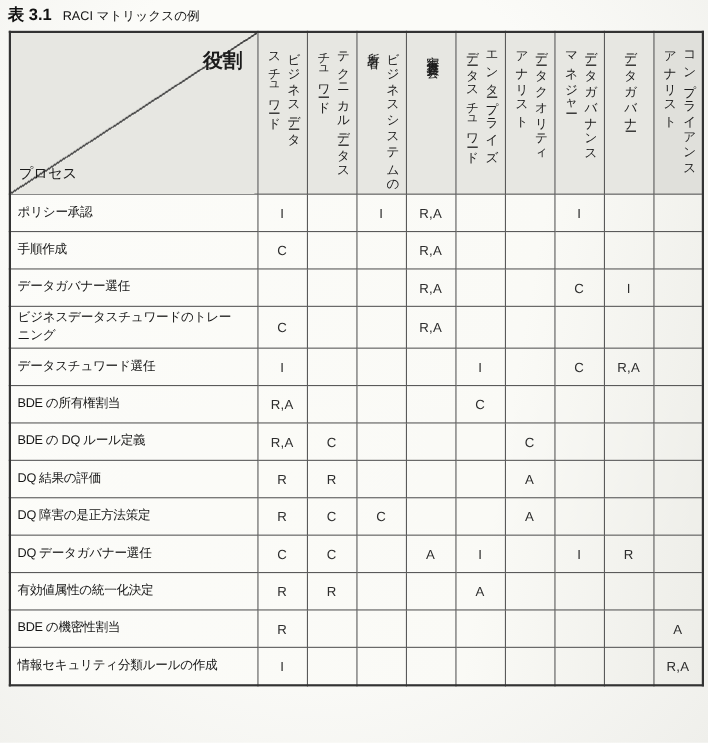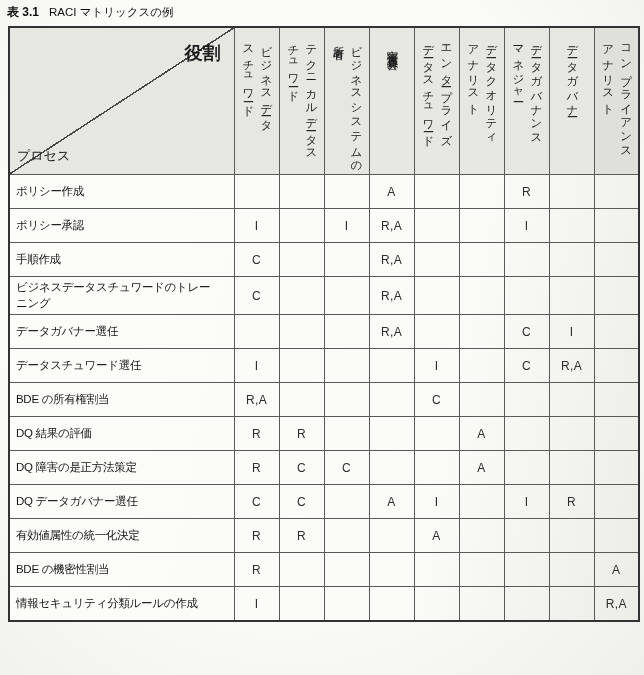--- a/index.html
+++ b/index.html
@@ -13,21 +13,21 @@
     overflow: hidden;
   }
   .page { padding: 3px 6px 0 6px; }
 
   .caption {
     font-size: 11.5px;
     margin: 1px 0 5px 1px;
     color: #111;
     white-space: nowrap;
   }
-  .caption .num { font-weight: bold; font-size: 12px; margin-right: 10px; }
+  .caption .num { font-weight: bold; font-size: 15px; margin-right: 10px; }
 
   table.raci {
     border-collapse: collapse;
     table-layout: fixed;
     width: 630px;
     margin-left: 2px;
     background: linear-gradient(100deg, #fcfcf9 0%, #fafaf6 70%, #ededE8 100%);
     border: 2px solid #333;
   }
   table.raci td { border: 1px solid #5a5a5a; }
@@ -124,32 +124,20 @@
 アナリスト</div></td>
         <td class="role-header"><div class="vtext">データガバナンス
 マネジャー</div></td>
         <td class="role-header"><div class="vtext">データガバナー</div></td>
         <td class="role-header"><div class="vtext">コンプライアンス
 アナリスト</div></td>
       </tr>
     </thead>
     <tbody>
         <tr>
-          <td class="proc-cell">ポリシー作成</td>
-          <td class="val-cell"></td>
-          <td class="val-cell"></td>
-          <td class="val-cell"></td>
-          <td class="val-cell">A</td>
-          <td class="val-cell"></td>
-          <td class="val-cell"></td>
-          <td class="val-cell">R</td>
-          <td class="val-cell"></td>
-          <td class="val-cell"></td>
-        </tr>
-        <tr>
           <td class="proc-cell">ポリシー承認</td>
           <td class="val-cell">I</td>
           <td class="val-cell"></td>
           <td class="val-cell">I</td>
           <td class="val-cell">R,A</td>
           <td class="val-cell"></td>
           <td class="val-cell"></td>
           <td class="val-cell">I</td>
           <td class="val-cell"></td>
           <td class="val-cell"></td>
@@ -157,67 +145,79 @@
         <tr>
           <td class="proc-cell">手順作成</td>
           <td class="val-cell">C</td>
           <td class="val-cell"></td>
           <td class="val-cell"></td>
           <td class="val-cell">R,A</td>
           <td class="val-cell"></td>
           <td class="val-cell"></td>
           <td class="val-cell"></td>
           <td class="val-cell"></td>
+          <td class="val-cell"></td>
+        </tr>
+        <tr>
+          <td class="proc-cell">データガバナー選任</td>
+          <td class="val-cell"></td>
+          <td class="val-cell"></td>
+          <td class="val-cell"></td>
+          <td class="val-cell">R,A</td>
+          <td class="val-cell"></td>
+          <td class="val-cell"></td>
+          <td class="val-cell">C</td>
+          <td class="val-cell">I</td>
           <td class="val-cell"></td>
         </tr>
         <tr>
           <td class="proc-cell">ビジネスデータスチュワードのトレー
 ニング</td>
           <td class="val-cell">C</td>
           <td class="val-cell"></td>
           <td class="val-cell"></td>
           <td class="val-cell">R,A</td>
           <td class="val-cell"></td>
           <td class="val-cell"></td>
           <td class="val-cell"></td>
           <td class="val-cell"></td>
           <td class="val-cell"></td>
         </tr>
         <tr>
-          <td class="proc-cell">データガバナー選任</td>
-          <td class="val-cell"></td>
-          <td class="val-cell"></td>
-          <td class="val-cell"></td>
-          <td class="val-cell">R,A</td>
-          <td class="val-cell"></td>
-          <td class="val-cell"></td>
-          <td class="val-cell">C</td>
-          <td class="val-cell">I</td>
-          <td class="val-cell"></td>
-        </tr>
-        <tr>
           <td class="proc-cell">データスチュワード選任</td>
           <td class="val-cell">I</td>
           <td class="val-cell"></td>
           <td class="val-cell"></td>
           <td class="val-cell"></td>
           <td class="val-cell">I</td>
           <td class="val-cell"></td>
           <td class="val-cell">C</td>
           <td class="val-cell">R,A</td>
           <td class="val-cell"></td>
         </tr>
         <tr>
           <td class="proc-cell">BDE の所有権割当</td>
           <td class="val-cell">R,A</td>
           <td class="val-cell"></td>
           <td class="val-cell"></td>
           <td class="val-cell"></td>
           <td class="val-cell">C</td>
           <td class="val-cell"></td>
+          <td class="val-cell"></td>
+          <td class="val-cell"></td>
+          <td class="val-cell"></td>
+        </tr>
+        <tr>
+          <td class="proc-cell">BDE の DQ ルール定義</td>
+          <td class="val-cell">R,A</td>
+          <td class="val-cell">C</td>
+          <td class="val-cell"></td>
+          <td class="val-cell"></td>
+          <td class="val-cell"></td>
+          <td class="val-cell">C</td>
           <td class="val-cell"></td>
           <td class="val-cell"></td>
           <td class="val-cell"></td>
         </tr>
         <tr>
           <td class="proc-cell">DQ 結果の評価</td>
           <td class="val-cell">R</td>
           <td class="val-cell">R</td>
           <td class="val-cell"></td>
           <td class="val-cell"></td>

